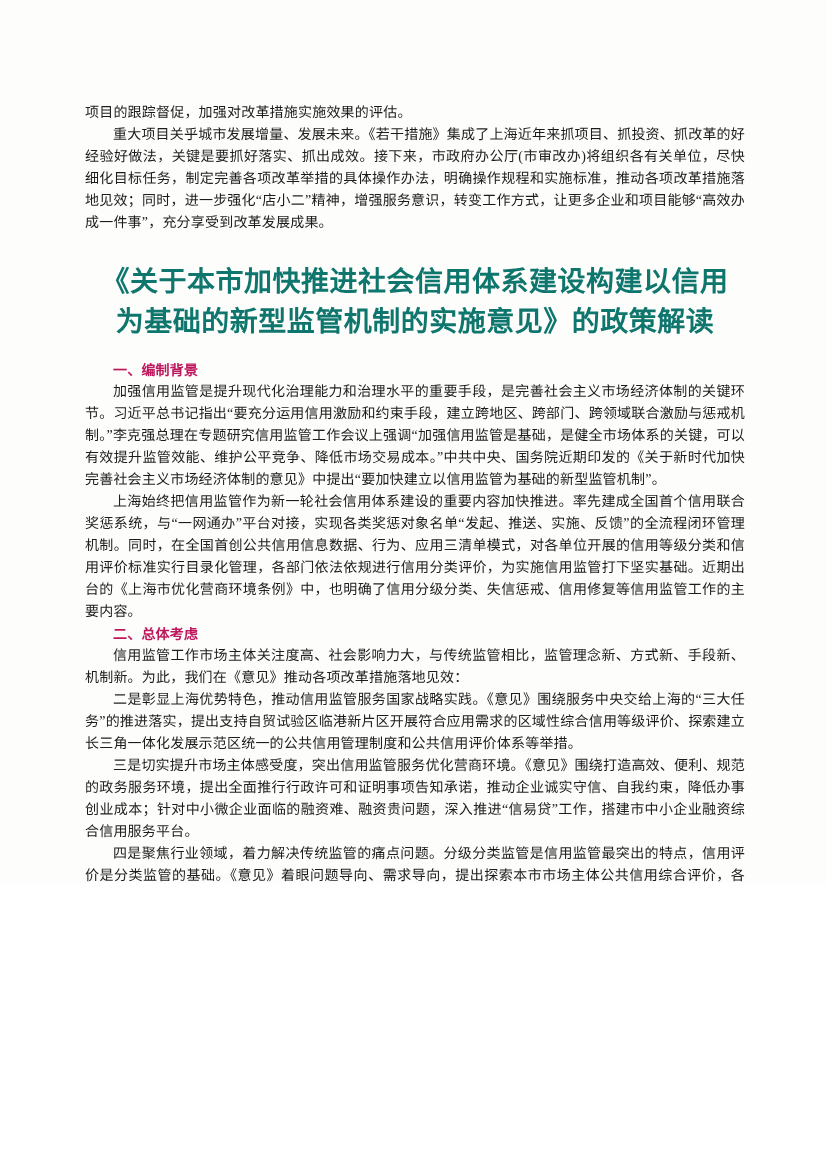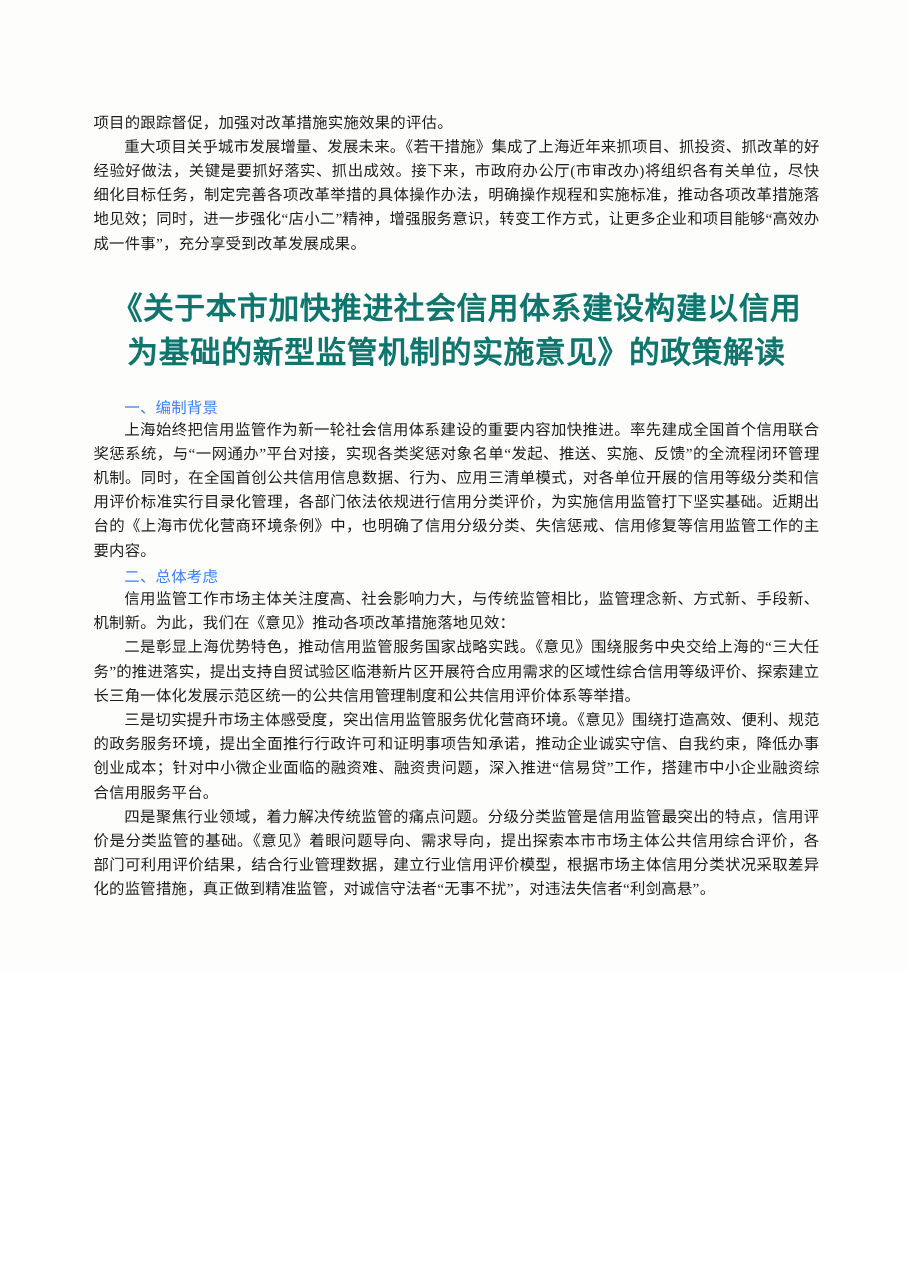--- a/index.html
+++ b/index.html
@@ -44,23 +44,23 @@
     letter-spacing: 0.5px;
   }
   h1.article-title .title-line {
     display: block;
     white-space: nowrap;
   }
   h2.section-heading {
     margin: 0;
     font-size: 14px;
     line-height: 22px;
-    font-weight: normal;
+    font-weight: bold;
     text-indent: 2em;
-    color: #3b82f6;
+    color: #be185d;
     font-family: "Liberation Sans", "DejaVu Sans", sans-serif;
     letter-spacing: 0.2px;
   }
   .footer {
     position: absolute;
     left: 85px;
     top: 1008px;
     width: 660px;
     height: 24px;
     font-size: 14px;
@@ -91,20 +91,21 @@
     <p class="body-text">重大项目关乎城市发展增量、发展未来。《若干措施》集成了上海近年来抓项目、抓投资、抓改革的好经验好做法，关键是要抓好落实、抓出成效。接下来，市政府办公厅(市审改办)将组织各有关单位，尽快细化目标任务，制定完善各项改革举措的具体操作办法，明确操作规程和实施标准，推动各项改革措施落地见效；同时，进一步强化“店小二”精神，增强服务意识，转变工作方式，让更多企业和项目能够“高效办成一件事”，充分享受到改革发展成果。</p>
 
     <h1 class="article-title">
       <span class="title-line">《关于本市加快推进社会信用体系建设构建以信用</span>
       <span class="title-line">为基础的新型监管机制的实施意见》的政策解读</span>
     </h1>
 
 
     <h2 class="section-heading">一、编制背景</h2>
 
+    <p class="body-text">加强信用监管是提升现代化治理能力和治理水平的重要手段，是完善社会主义市场经济体制的关键环节。习近平总书记指出“要充分运用信用激励和约束手段，建立跨地区、跨部门、跨领域联合激励与惩戒机制。”李克强总理在专题研究信用监管工作会议上强调“加强信用监管是基础，是健全市场体系的关键，可以有效提升监管效能、维护公平竞争、降低市场交易成本。”中共中央、国务院近期印发的《关于新时代加快完善社会主义市场经济体制的意见》中提出“要加快建立以信用监管为基础的新型监管机制”。</p>
 
     <p class="body-text">上海始终把信用监管作为新一轮社会信用体系建设的重要内容加快推进。率先建成全国首个信用联合奖惩系统，与“一网通办”平台对接，实现各类奖惩对象名单“发起、推送、实施、反馈”的全流程闭环管理机制。同时，在全国首创公共信用信息数据、行为、应用三清单模式，对各单位开展的信用等级分类和信用评价标准实行目录化管理，各部门依法依规进行信用分类评价，为实施信用监管打下坚实基础。近期出台的《上海市优化营商环境条例》中，也明确了信用分级分类、失信惩戒、信用修复等信用监管工作的主要内容。</p>
 
     <h2 class="section-heading">二、总体考虑</h2>
 
     <p class="body-text">信用监管工作市场主体关注度高、社会影响力大，与传统监管相比，监管理念新、方式新、手段新、机制新。为此，我们在《意见》推动各项改革措施落地见效：</p>
 
 
     <p class="body-text">二是彰显上海优势特色，推动信用监管服务国家战略实践。《意见》围绕服务中央交给上海的“三大任务”的推进落实，提出支持自贸试验区临港新片区开展符合应用需求的区域性综合信用等级评价、探索建立长三角一体化发展示范区统一的公共信用管理制度和公共信用评价体系等举措。</p>
 

